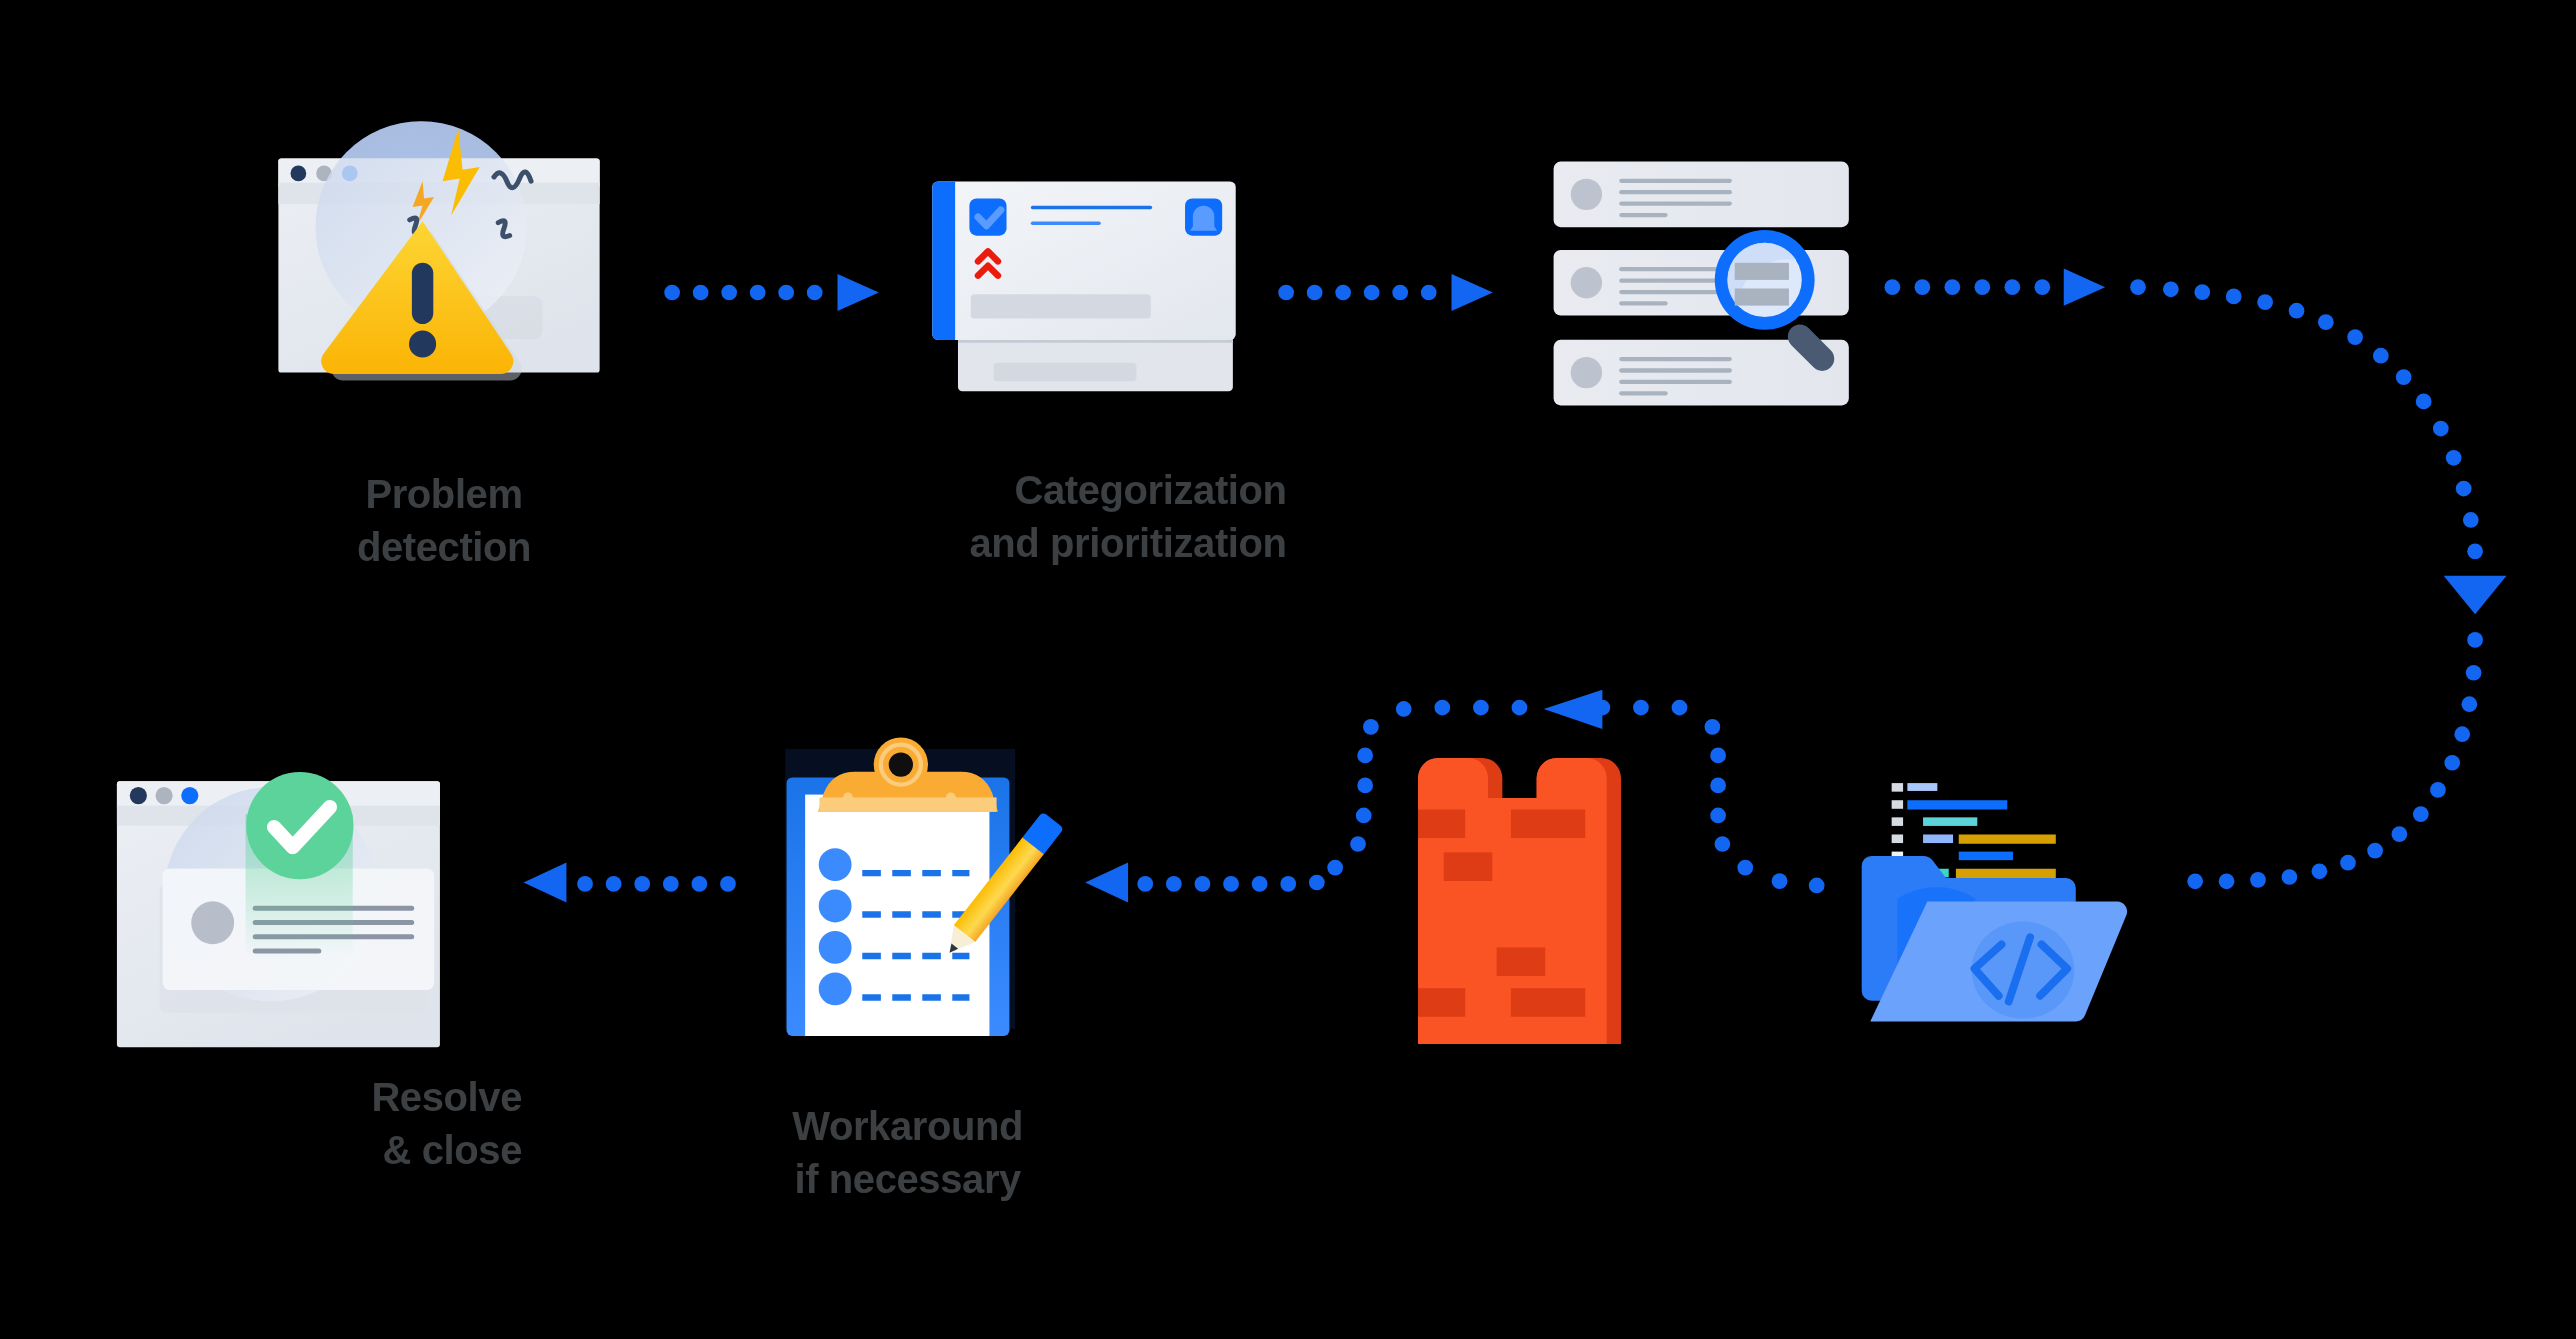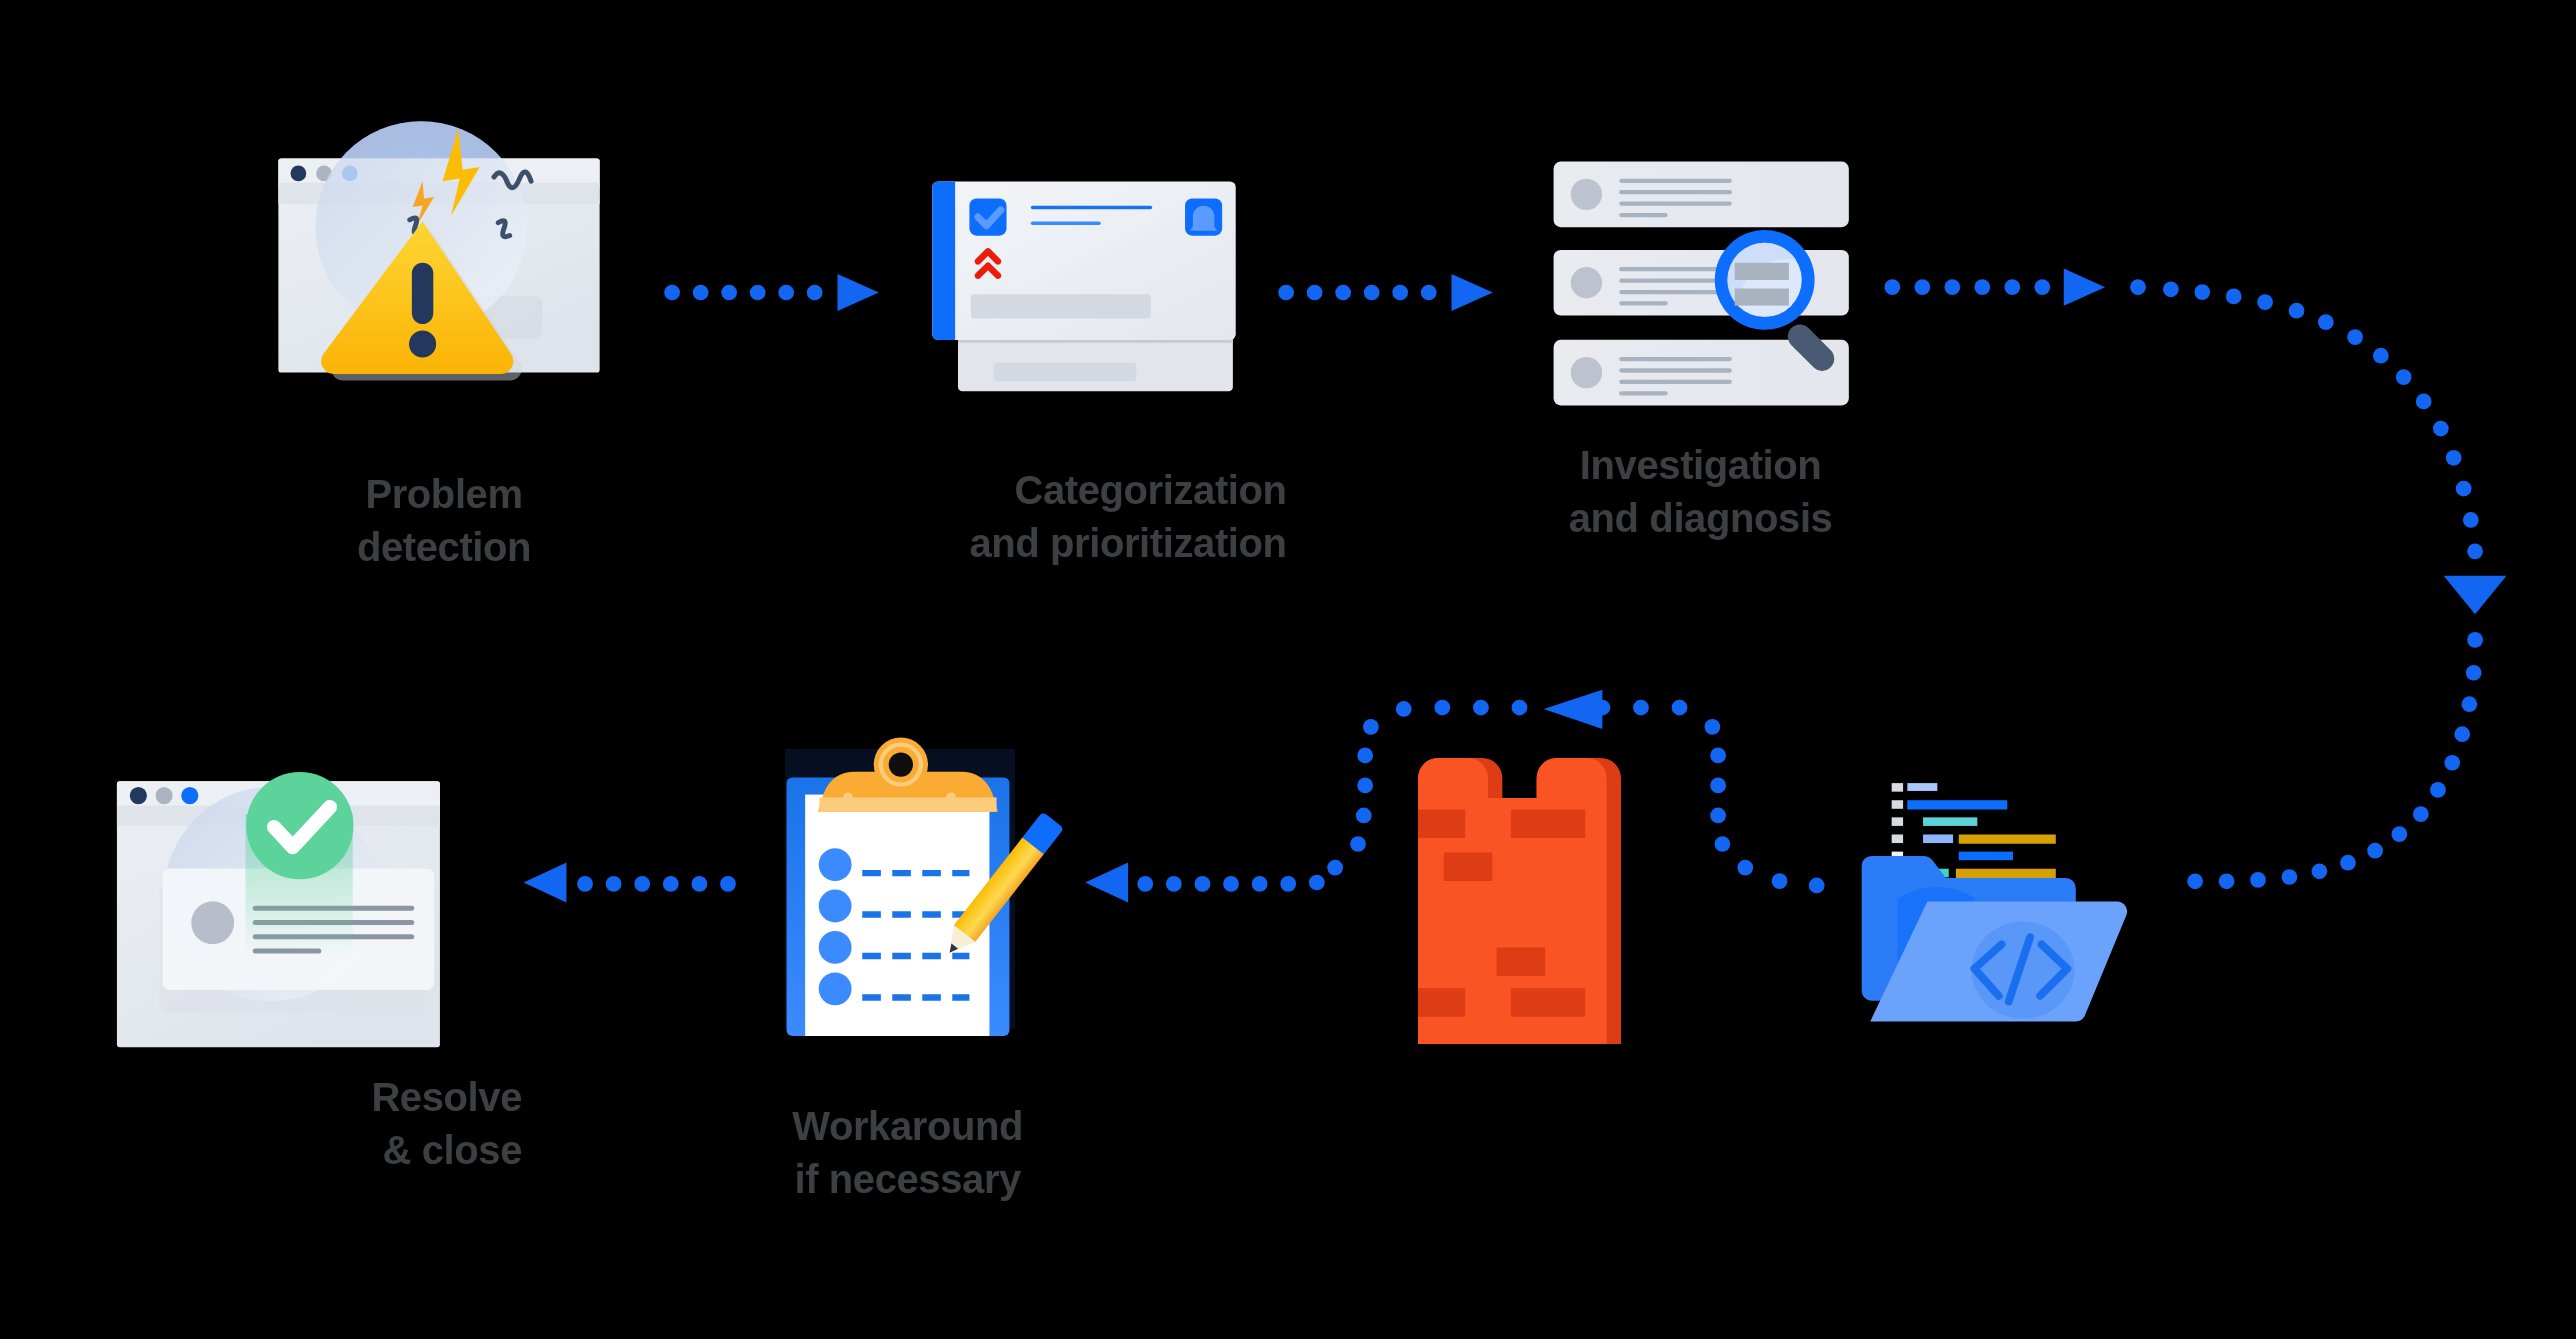--- a/index.html
+++ b/index.html
@@ -185,22 +185,20 @@
       </g>
       <g>
         <rect x="378" y="248" width="34" height="78" rx="17" fill="#4a5a72" transform="rotate(-45 395 287)"></rect>
         <circle cx="330" cy="192" r="70" fill="#0d6efd"></circle>
         <circle cx="330" cy="192" r="52" fill="#dde8fb"></circle>
         <path d="M330 140 a52 52 0 0 1 44 24 a70 70 0 0 0 -82 64 a52 52 0 0 1 38 -88 z" fill="#c8daf7" opacity="0.7"></path>
         <rect x="288" y="168" width="76" height="24" fill="#a9b2bf"></rect>
         <rect x="288" y="204" width="76" height="24" fill="#a9b2bf"></rect>
       </g>
     </svg>
-    <div class="caption" style="left:-21.4px;top:296px;width:386px;">Investigation
-and diagnosis</div>
   </div>
 
   <svg class="node" style="left:1857px;top:250px;" width="686" height="657" viewBox="0 0 960 920">
     <g fill="#1266f1">
       <circle cx="38" cy="52" r="11"></circle>
         <circle cx="80" cy="52" r="11"></circle>
       <circle cx="122" cy="52" r="11"></circle>
         <circle cx="164" cy="52" r="11"></circle>
       <circle cx="206" cy="52" r="11"></circle>
         <circle cx="248" cy="52" r="11"></circle>

